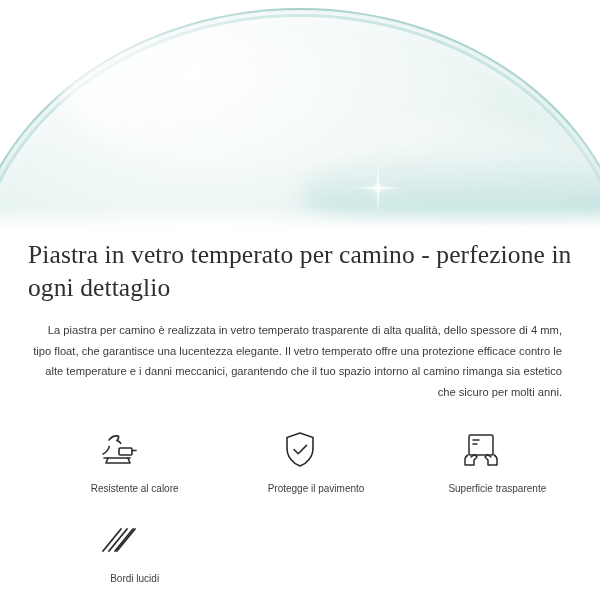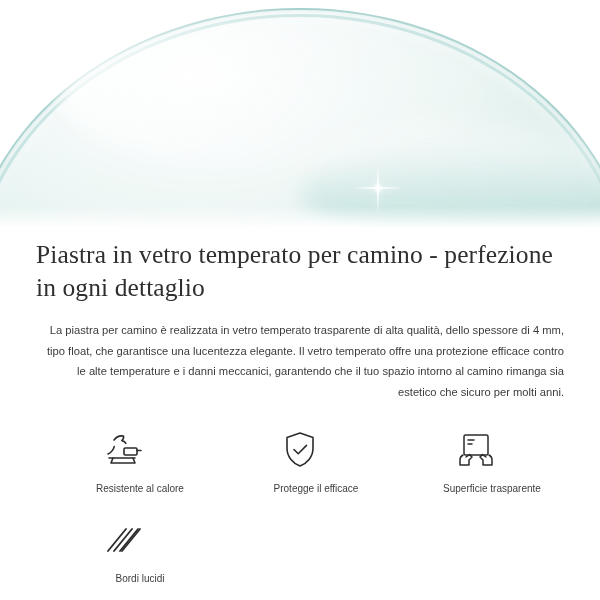--- a/index.html
+++ b/index.html
@@ -107,21 +107,21 @@
     left: 0; bottom: 0;
     width: 600px; height: 26px;
     background: linear-gradient(180deg, rgba(255,255,255,0) 0%, #ffffff 85%);
   }
 
   
   .content {
     position: absolute;
     top: 232px; left: 0;
     width: 600px;
-    padding: 0 36px;
+    padding: 0 28px;
   }
   .headline {
     font-family: "Liberation Serif", serif;
     font-size: 25.5px;
     line-height: 33px;
     color: #2f2f2f;
     font-weight: 400;
     padding-top: 6px;
     letter-spacing: 0.1px;
   }
@@ -202,21 +202,21 @@
       </div>
 
 
       <div class="feature">
         <span class="feature-icon">
           <svg width="36" height="40" viewBox="0 0 36 40" fill="none" stroke="#2b2b2b" stroke-width="1.6" stroke-linecap="round" stroke-linejoin="round">
             <path d="M18 3l13 4.5v11c0 8-5.6 14.6-13 17.5C10.6 33.1 5 26.5 5 18.5v-11L18 3z"></path>
             <path d="M12 19.5l4.2 4.2L24.5 15.4"></path>
           </svg>
         </span>
-        <span class="feature-label">Protegge il efficace</span>
+        <span class="feature-label">Protegge il pavimento</span>
       </div>
 
 
       <div class="feature">
         <span class="feature-icon">
           <svg width="42" height="38" viewBox="0 0 42 38" fill="none" stroke="#2b2b2b" stroke-width="1.5" stroke-linecap="round" stroke-linejoin="round">
             <rect x="9" y="4" width="24" height="20" rx="1.5"></rect>
             <path d="M13 9l6 0M13 13l4 0"></path>
             <path d="M8 24c-1.8 1-3 2.6-3 4.6V34h9v-5l3-3-2.4-2.4L11 26"></path>
             <path d="M34 24c1.8 1 3 2.6 3 4.6V34h-9v-5l-3-3 2.4-2.4L31 26"></path>

